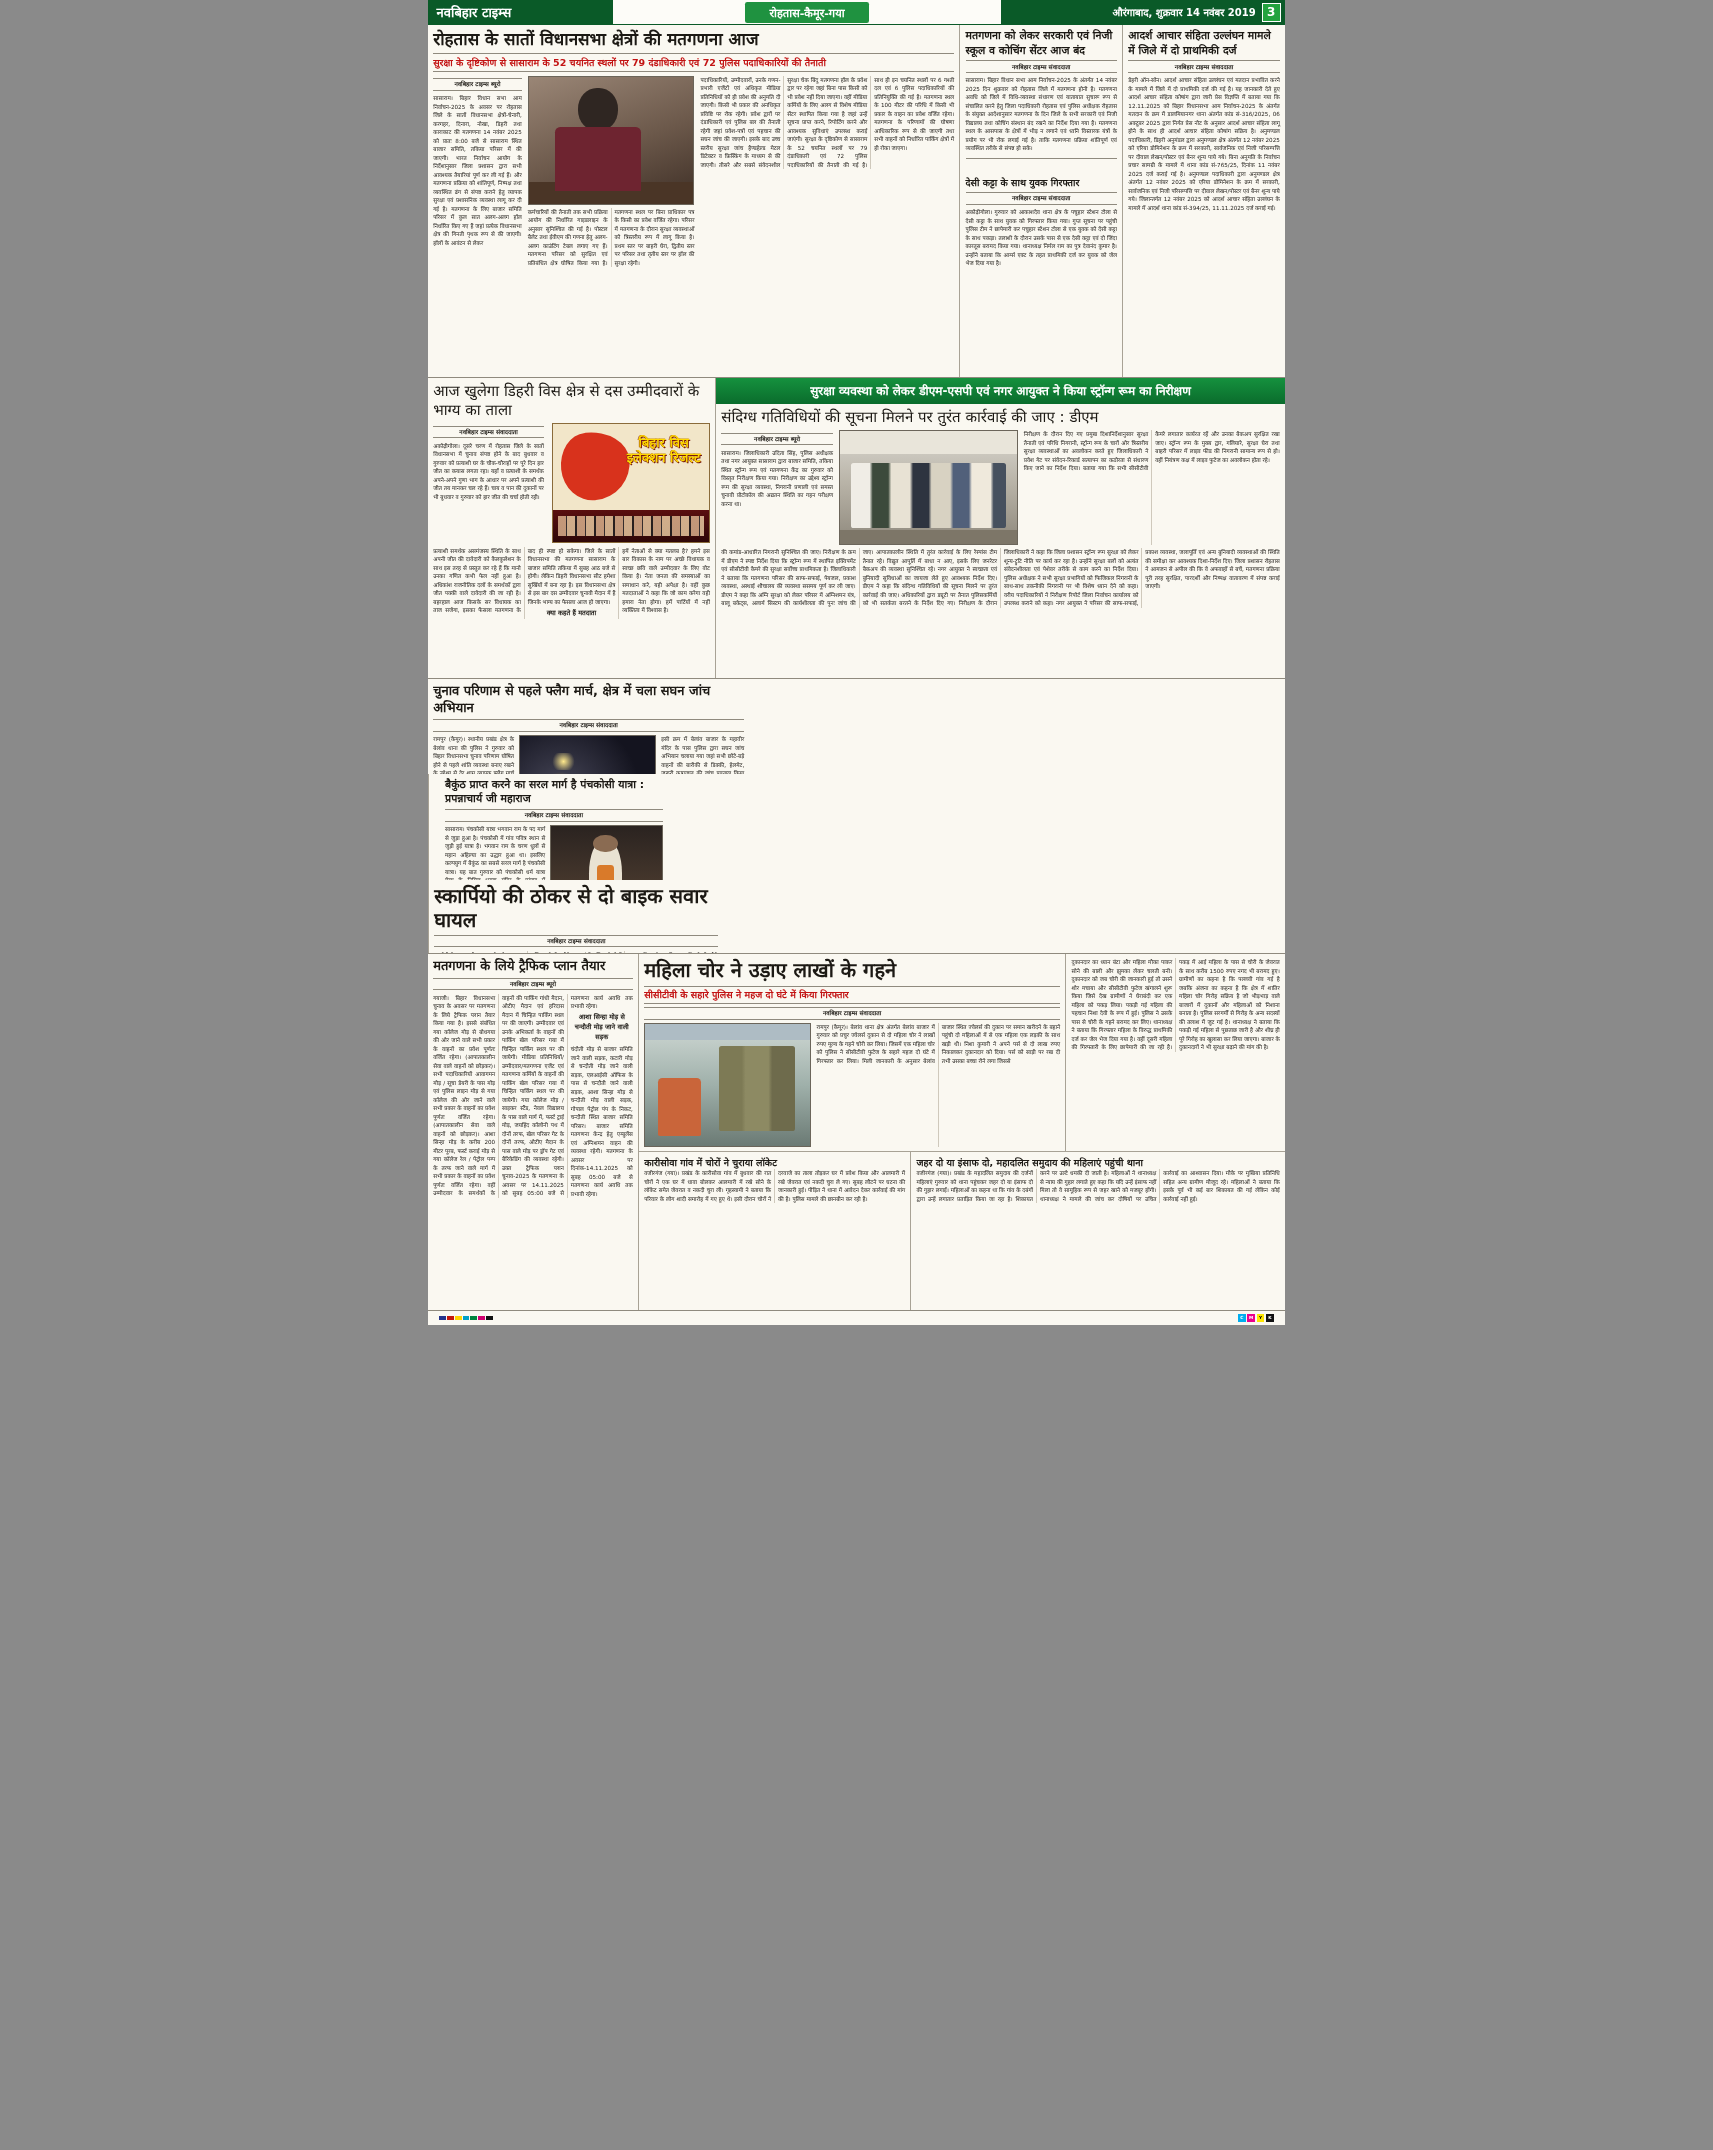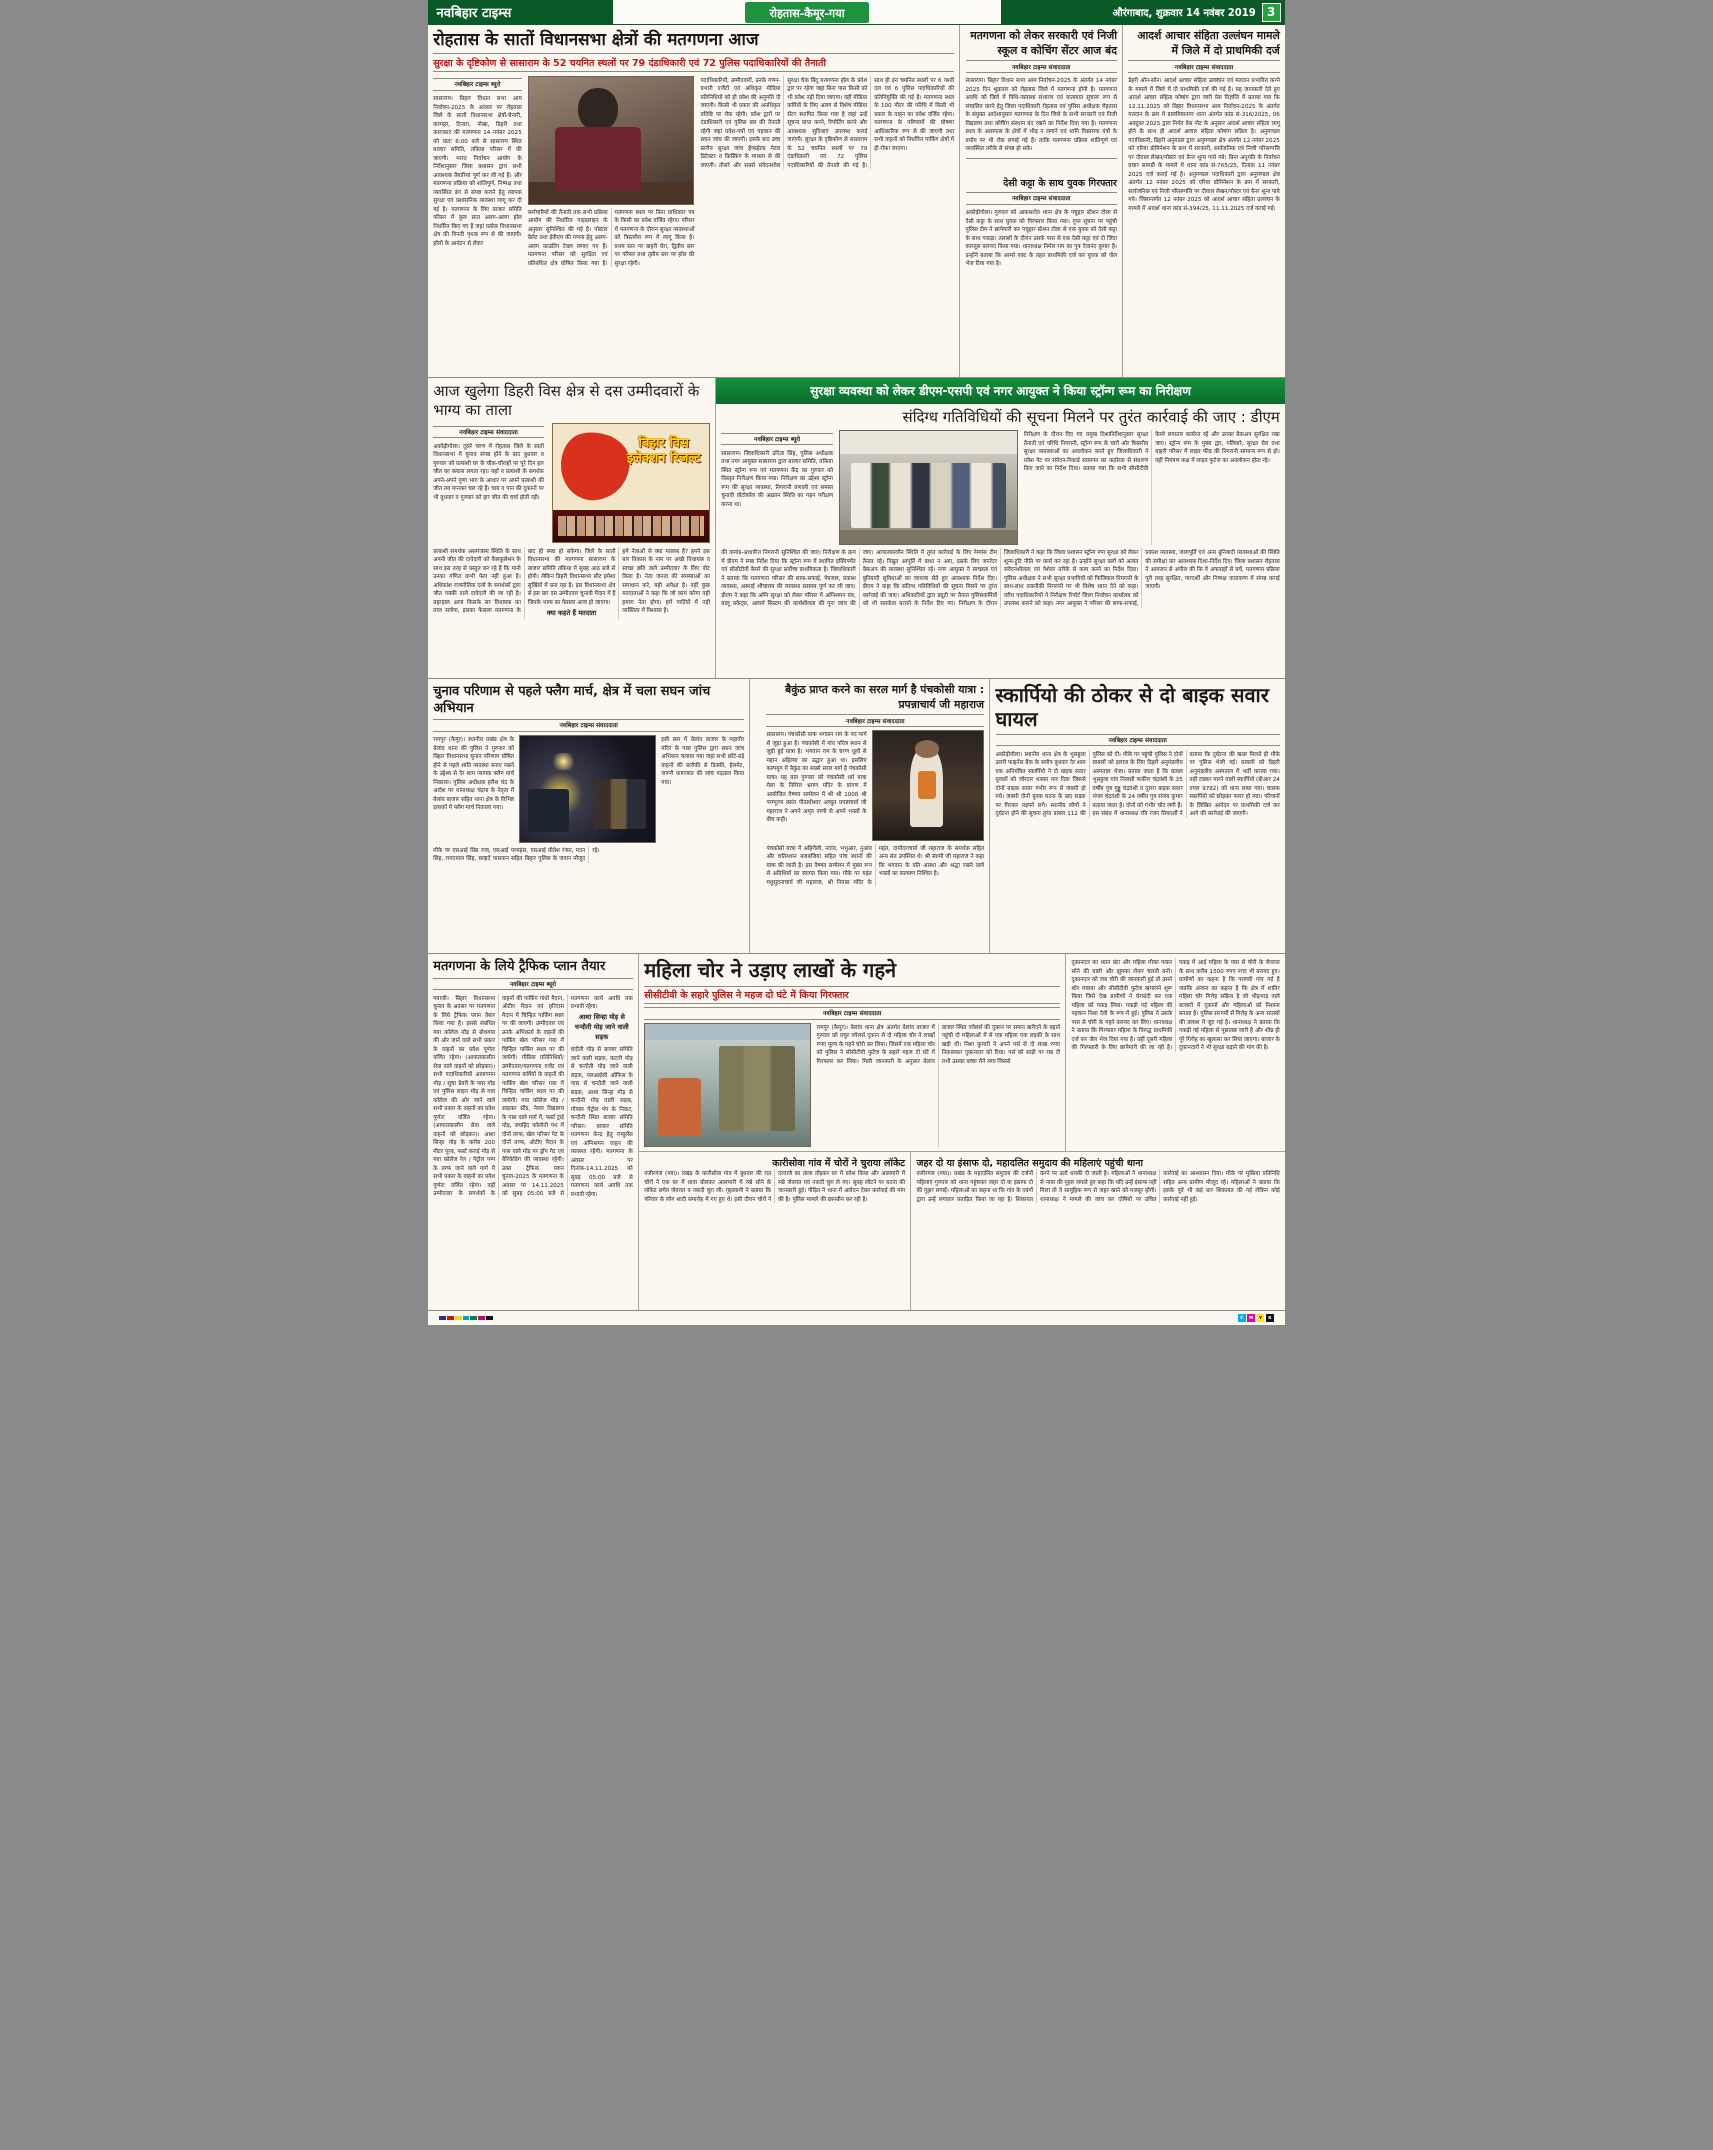--- a/index.html
+++ b/index.html
@@ -15,29 +15,29 @@
   .mast-pill { background:#1f9240; color:#fff; font-weight:700; font-size:11.2px; padding:3px 24px; border-radius:2.2px; }
   .mast-right { width:284px; background:#0a5a28; color:#fff; display:flex; align-items:center;
                 justify-content:flex-end; gap:6px; padding:0 4.3px; font-size:10px; font-weight:700; }
   .page-num { background:#23a33f; width:19px; height:19px; display:flex; align-items:center;
               justify-content:center; font-size:12px; border:0.9px solid #fff; }
 
   
   .row { display:flex; align-items:stretch; border-bottom:0.9px solid #8f8a7e; }
   .row > * { overflow:hidden; }
   .row > * + * { border-left:0.4px solid #a8a295; }
-  .row1 { height:353px; } .row2 { height:301px; } .row3 { height:275px; } .row4 { height:357px; }
+  .row1 { height:353px; } .row2 { height:301px; } .row3 { height:275px;flex-direction:column; } .row4 { height:357px; }
   .art { padding:4.3px 5.2px; }
   .h-xl { font-size:17px; font-weight:700; line-height:1.22; }
   .h-lg { font-size:15px; font-weight:400; line-height:1.25; }
   .h-md { font-size:13px; font-weight:700; line-height:1.28; }
   .h-sm { font-size:10.8px; font-weight:700; line-height:1.32; }
   .h-xs { font-size:9.5px; font-weight:700; line-height:1.32; }
   .h-big { font-size:20px; font-weight:700; line-height:1.2; }
-  .center { text-align:right; }
+  .center { text-align:left; }
   .subhead-red { color:#c31414; font-weight:700; font-size:9.5px; line-height:1.3; margin:3.4px 0 1.7px; }
   .ruled { border-top:0.4px solid #8f8a7e; border-bottom:0.4px solid #8f8a7e; padding:2.2px 0; }
   .byline { font-size:6px; font-weight:700; text-align:center; padding:1.3px 0; margin:2.6px 0 3.4px;
             border-top:0.4px solid #8f8a7e; border-bottom:0.4px solid #8f8a7e; }
   .body-text { font-size:5.6px; line-height:1.52; text-align:justify; color:#23201c; }
   .cols-2 { column-count:2; column-gap:6.9px; column-rule:0.4px solid #cfc9bc; }
   .cols-3 { column-count:3; column-gap:6.9px; column-rule:0.4px solid #cfc9bc; }
   .cols-4 { column-count:4; column-gap:6.9px; column-rule:0.4px solid #cfc9bc; }
   .inline-head { display:block; font-size:6.5px; text-align:center; margin:2.6px 0; }
 

